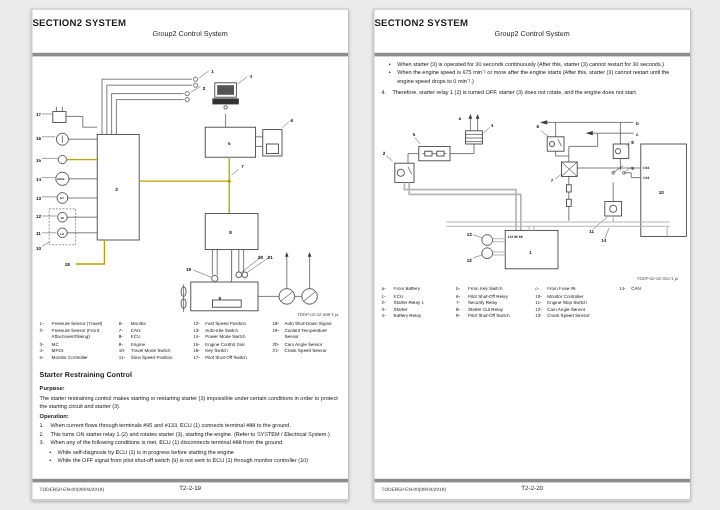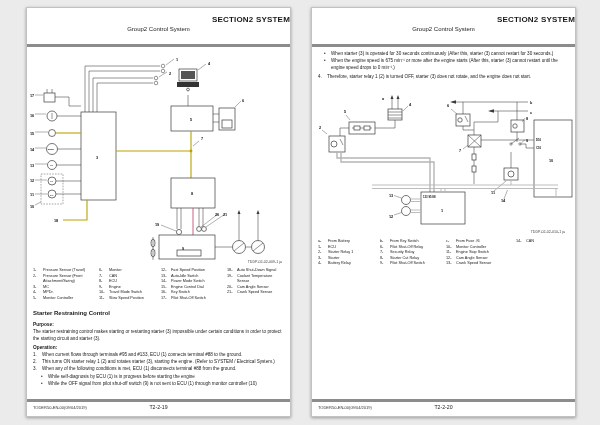--- a/index.html
+++ b/index.html
@@ -8,21 +8,21 @@
     font-family:"Liberation Sans",sans-serif;color:#1a1a1a;
     -webkit-font-smoothing:antialiased;
   }
   .spread{position:relative;width:600px;height:425px;}
   .page{
     position:absolute;top:7px;width:263px;height:408px;background:#fff;
     border:1px solid #c2c2c2;box-shadow:0 1px 3px rgba(0,0,0,.35);
   }
   .page.left{left:26px;}
   .page.right{left:311px;}
-  .hdr-title{position:absolute;top:7px;left:0;right:0;text-align:right;font-size:8px;font-weight:bold;letter-spacing:.2px;}
+  .hdr-title{position:absolute;top:7px;left:0;right:0;text-align:left;font-size:8px;font-weight:bold;letter-spacing:.2px;}
   .hdr-sub{position:absolute;top:18px;left:0;right:0;text-align:center;font-size:6px;color:#222;}
   .rule{position:absolute;left:0;right:0;height:2.5px;background:#8c8c8c;}
   .rule.top{top:36px;}
   .rule.bottom{top:391px;}
   .figcode{position:absolute;font-size:3.6px;color:#444;}
   .legend{position:absolute;left:6px;right:2px;display:flex;font-size:3.8px;line-height:1.45;color:#222;}
   .lcol{display:flex;flex-direction:column;}
   .legend.lg-left .lcol:nth-child(1){width:66px;}
   .legend.lg-left .lcol:nth-child(2){width:62px;}
   .legend.lg-left .lcol:nth-child(3){width:66px;}

